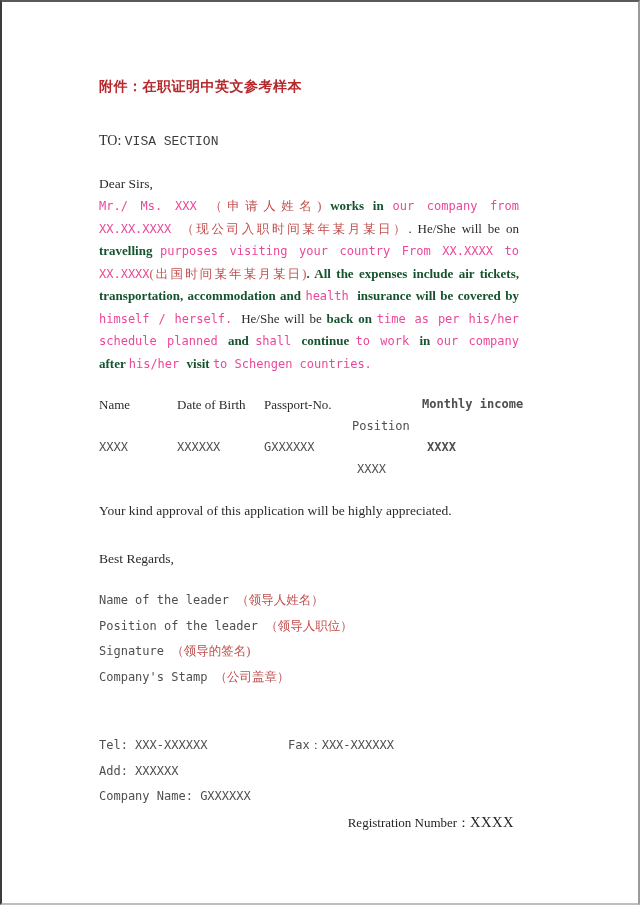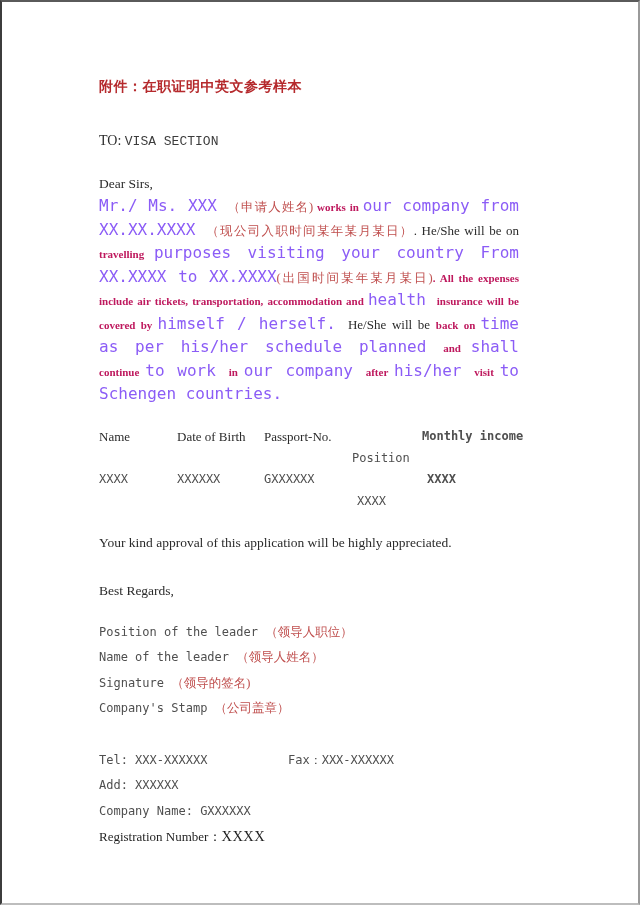--- a/index.html
+++ b/index.html
@@ -38,23 +38,23 @@
     color: #2b2b2b;
   }
   .body-par {
     margin-top: 3px;
     width: 420px;
     font-size: 12.5px;
     line-height: 21.5px;
     text-align: justify;
     color: #4f4f4f;
   }
-  .run-mono       { font-family: "DejaVu Sans Mono", monospace; color: #8b5cf6; font-size: 16px; margin-top: 24px; }
+  .run-mono       { font-family: "DejaVu Sans Mono", monospace; color: #ec4899; font-size: 12px; margin-top: 24px; }
   .run-serif      { font-family: "Liberation Serif", serif; color: #2b2b2b; font-size: 13px; }
-  .run-serif-bold { font-family: "Liberation Serif", serif; color: #be185d; font-weight: bold; font-size: 11px; }
+  .run-serif-bold { font-family: "Liberation Serif", serif; color: #14532d; font-weight: bold; font-size: 13px; }
   .run-red        { font-family: "Liberation Serif", serif; color: #c0504f; font-size: 12.5px; margin-top: 40px; }
   .emp-table { margin-top: 22px; width: 443px; font-size: 12.5px; }
   .emp-table .tr { display: flex; }
   .emp-table .tr + .tr { margin-top: 7px; }
   .emp-table .cell { flex: 0 0 auto; }
   .emp-table .c0 { width: 78px; }
   .emp-table .c1 { width: 87px; }
   .emp-table .c2 { width: 88px; }
   .emp-table .c3 { width: 70px; margin-top: 22px; }
   .emp-table .c4 { width: 120px; font-weight: bold; }
@@ -75,25 +75,25 @@
   }
   .closing {
     margin-top: 32px;
     font-size: 13.5px;
     color: #2b2b2b;
   }
   .sig-block { margin-top: 21px; }
   .sig-row { line-height: 25.5px; font-size: 12.5px; }
   .sig-en { font-family: "DejaVu Sans Mono", monospace; color: #4f4f4f; font-size: 12px; }
   .sig-zh { font-family: "Liberation Serif", serif; color: #c0504f; }
-  .contact { margin-top: 24px; }
+  .contact { margin-top: 41px; }
   .contact-row { line-height: 25.5px; }
   .mono-line { font-family: "DejaVu Sans Mono", monospace; color: #4f4f4f; font-size: 12px; }
   .tel-cell { display: inline-block; width: 185px; }
-  .reg-line { font-family: "Liberation Serif", serif; color: #1f1f1f; font-size: 13px; line-height: 24px; }
+  .reg-line { font-family: "Liberation Serif", serif; color: #1f1f1f; font-size: 13px; line-height: 24px; text-align: right; }
   .reg-value { font-size: 14.5px; letter-spacing: 0.5px; }
 </style>
 </head>
 <body>
 
 <div class="page">
 
   <div class="heading">附件：在职证明中英文参考样本</div>
 
   <div class="to-line">
@@ -121,24 +121,24 @@
       <span class="cell c4">XXXX</span>
     </div>
   </div>
 
   <p class="approval">Your kind approval of this application will be highly appreciated.</p>
 
   <p class="closing">Best Regards,</p>
 
   <div class="sig-block">
     <div class="sig-row">
-      <span class="sig-en">Position of the leader </span><span class="sig-zh">（领导人职位）</span>
+      <span class="sig-en">Name of the leader </span><span class="sig-zh">（领导人姓名）</span>
     </div>
     <div class="sig-row">
-      <span class="sig-en">Name of the leader </span><span class="sig-zh">（领导人姓名）</span>
+      <span class="sig-en">Position of the leader </span><span class="sig-zh">（领导人职位）</span>
     </div>
     <div class="sig-row">
       <span class="sig-en">Signature </span><span class="sig-zh">（领导的签名)</span>
     </div>
     <div class="sig-row">
       <span class="sig-en">Company's Stamp </span><span class="sig-zh">（公司盖章）</span>
     </div>
   </div>
 
   <div class="contact">

